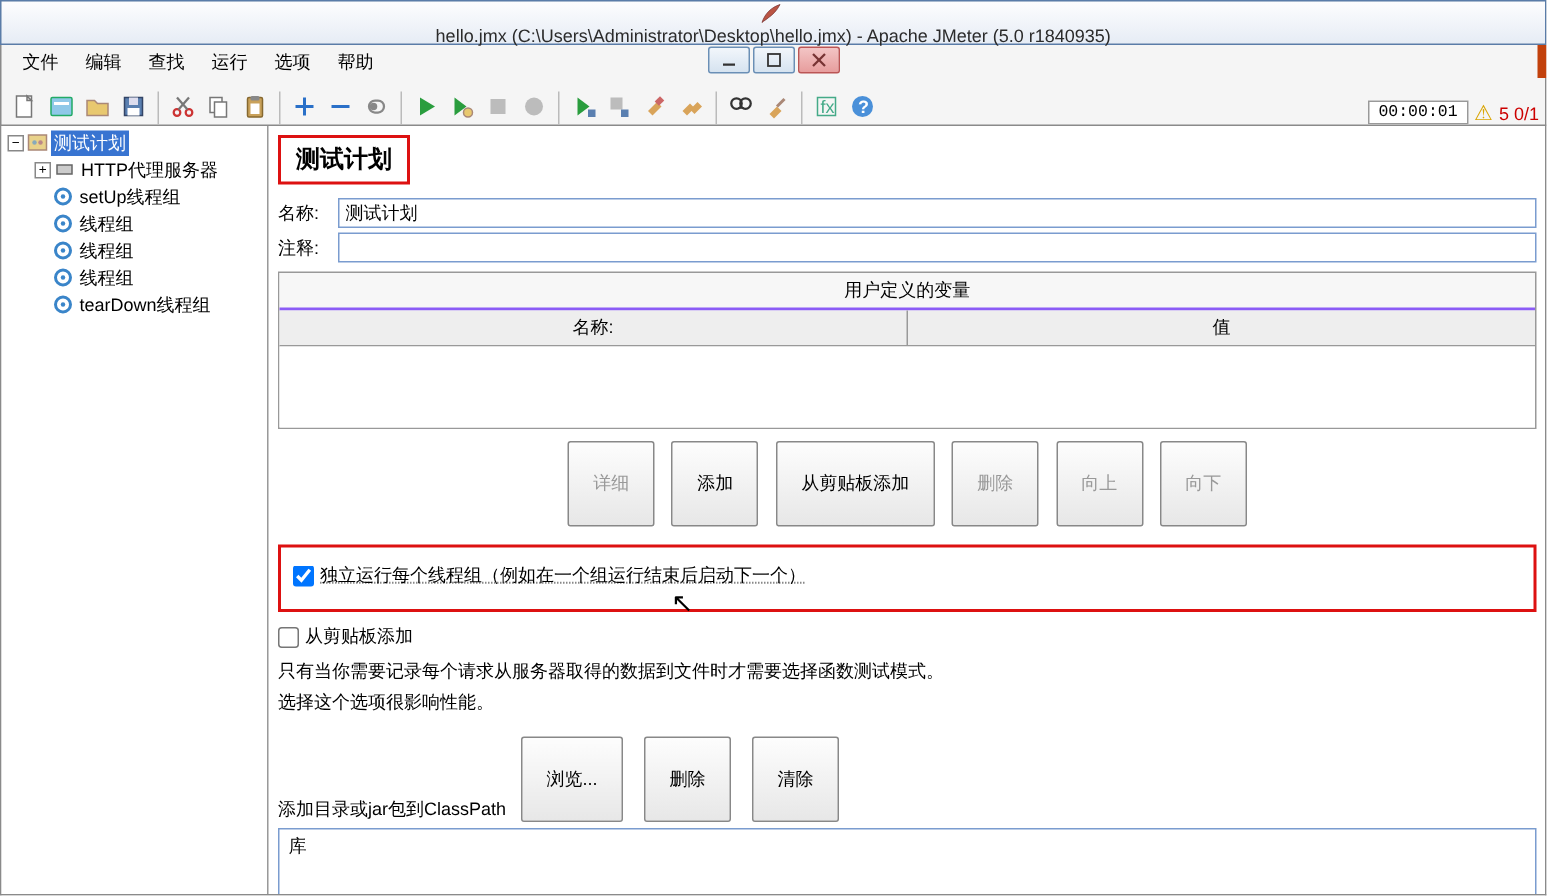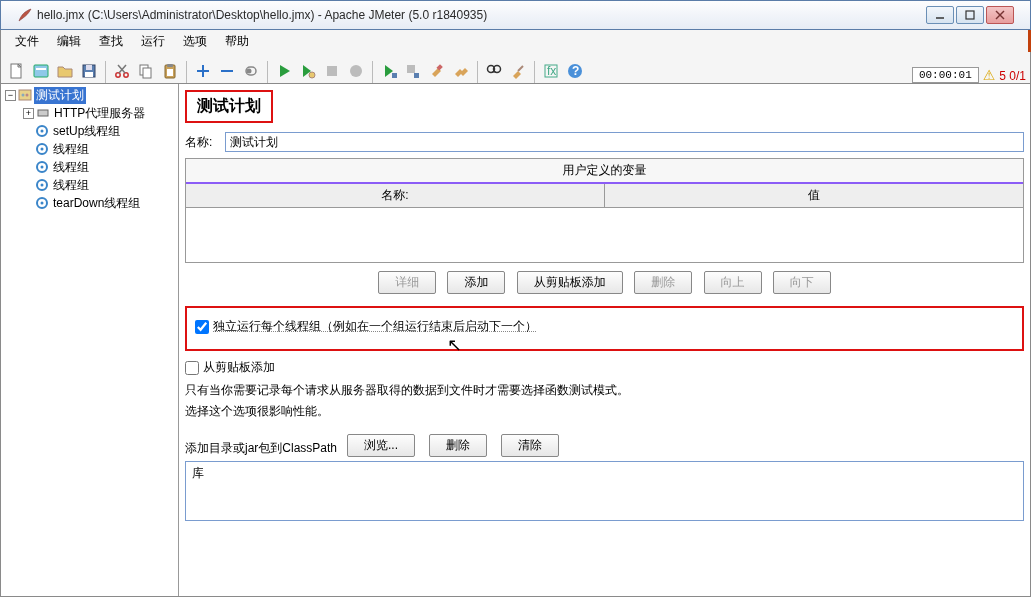--- a/index.html
+++ b/index.html
@@ -1,28 +1,28 @@
 <!DOCTYPE html>
 <html><head>
 <meta charset="utf-8">
 <style>
 * { box-sizing: border-box; margin: 0; padding: 0; font-family: "Microsoft YaHei", sans-serif; font-size: 12px; }
 body { background: #f0f0f0; width: 1031px; height: 597px; overflow: hidden; }
 
 
-.titlebar { height: 30px; background: linear-gradient(#fdfdfe, #e6ecf5); border: 1px solid #5a7ca8; display: flex; align-items: center; padding: 0 16px; }
+.titlebar { height: 30px; background: linear-gradient(#fdfdfe, #e6ecf5); border: 1px solid #5a7ca8; display: flex; align-items: center; padding: 0 4px; flex-direction: column; }
 .titlebar .feather { width: 16px; height: 16px; margin-right: 4px; }
 .titlebar .title-text { flex: 1; color: #2b2b2b; font-size: 12px; }
 .winbtns { display: flex; gap: 2px; }
 .winbtn { width: 28px; height: 18px; border: 1px solid #6a8fb6; border-radius: 2px; background: linear-gradient(#f2f6fb, #d6e3f0); display: flex; align-items: center; justify-content: center; cursor: pointer; }
 .winbtn.close { background: linear-gradient(#f3c5c5, #e79d9d); border-color: #b55; }
 .winbtn svg { width: 10px; height: 10px; }
 
 
-.menubar { height: 22px; background: #f5f5f5; border-left: 1px solid #8a8a8a; border-right: 3px solid #c2410c; display: flex; align-items: center; padding: 0 6px; gap: 2px; }
+.menubar { height: 22px; background: #f5f5f5; border-left: 1px solid #8a8a8a; border-right: 6px solid #c2410c; display: flex; align-items: center; padding: 0 6px; gap: 2px; }
 .menubar .menu-item { padding: 2px 8px; cursor: pointer; }
 
 
 .toolbar { height: 32px; background: #f5f5f5; border: 1px solid #8a8a8a; border-top: none; display: flex; align-items: flex-end; padding: 0 4px; gap: 0; }
 .tbtn { width: 24px; height: 24px; display: flex; align-items: center; justify-content: center; cursor: pointer; border-radius: 2px; }
 .tsep { width: 1px; height: 22px; background: #bbb; margin: 0 4px; }
 .tspacer { flex: 1; }
 .timer-box { border: 1px solid #999; padding: 1px 6px; font-family: Liberation Mono, monospace; background: #fff; font-size: 11px; }
 .warn-ico { color: #d9a400; font-size: 14px; margin: 0 4px; }
 .err-count { font-size: 12px; }
@@ -46,21 +46,21 @@
 .form-row input[type=text] { flex: 1; border: 1px solid #7a9ccf; height: 20px; padding: 0 4px; background: #fff; }
 
 .vars-box { border: 1px solid #999; margin-top: 6px; }
 .vars-title { text-align: center; padding: 3px 0; border-bottom: 2px solid #8b5cf6; background: #f7f7f7; }
 .vars-head { display: flex; border-bottom: 1px solid #999; background: #eee; }
 .vars-head div { flex: 1; text-align: center; padding: 3px 0; border-right: 1px solid #999; }
 .vars-head div:last-child { border-right: none; }
 .vars-body { height: 54px; background: #fff; }
 
 .btn-row { text-align: center; margin: 8px 0 12px; }
-.jbtn { border: 1px solid #888; background: linear-gradient(#fdfdfd,#e7e7e7); padding: 2px 16px; margin: 0 4px; border-radius: 2px; cursor: pointer; font-size: 12px; }
+.jbtn { border: 1px solid #888; background: linear-gradient(#fdfdfd,#e7e7e7); padding: 19px 16px; margin: 0 4px; border-radius: 2px; cursor: pointer; font-size: 12px; }
 .jbtn:disabled, .jbtn.dis { color: #999; }
 
 .red-box { border: 2px solid #d11; padding: 6px 8px 10px; margin-bottom: 8px; position: relative; margin-top: 12px; }
 .chk-row { display: flex; align-items: center; margin: 4px 0; gap: 4px; }
 .chk-row input[type=checkbox] { width: 14px; height: 14px; }
 .chk-hint { text-decoration: underline dotted #888; }
 .cursor-pointer { position: absolute; left: 260px; top: 26px; font-size: 18px; pointer-events: none; }
 
 .note { margin: 6px 0 4px; }
 .note2 { margin-bottom: 14px; }
@@ -334,20 +334,24 @@
     </div>
   </div>
 
   <div class="content">
     <div class="panel-title">测试计划</div>
 
     <div class="form-row">
       <span class="flabel">名称:</span>
       <input type="text" value="测试计划" style="">
     </div>
+    <div class="form-row">
+      <span class="flabel">注释:</span>
+      <input type="text" value="" style="">
+    </div>
 
     <div class="vars-box">
       <div class="vars-title">用户定义的变量</div>
       <div class="vars-head">
         <div>名称:</div>
         <div>值</div>
       </div>
       <div class="vars-body"></div>
     </div>
 

